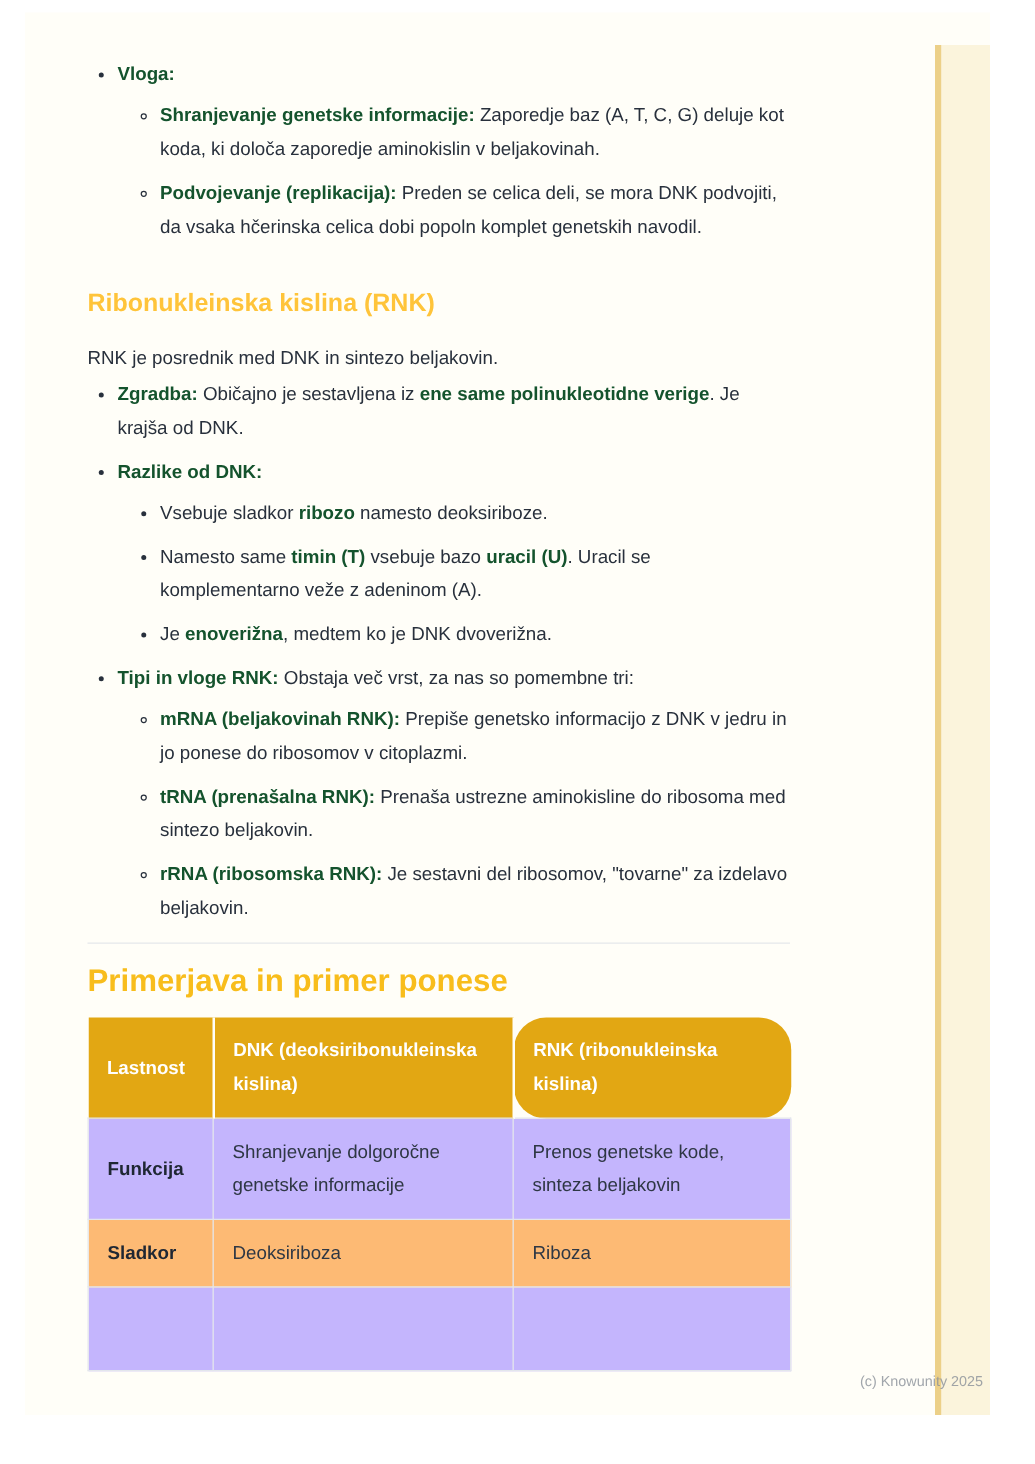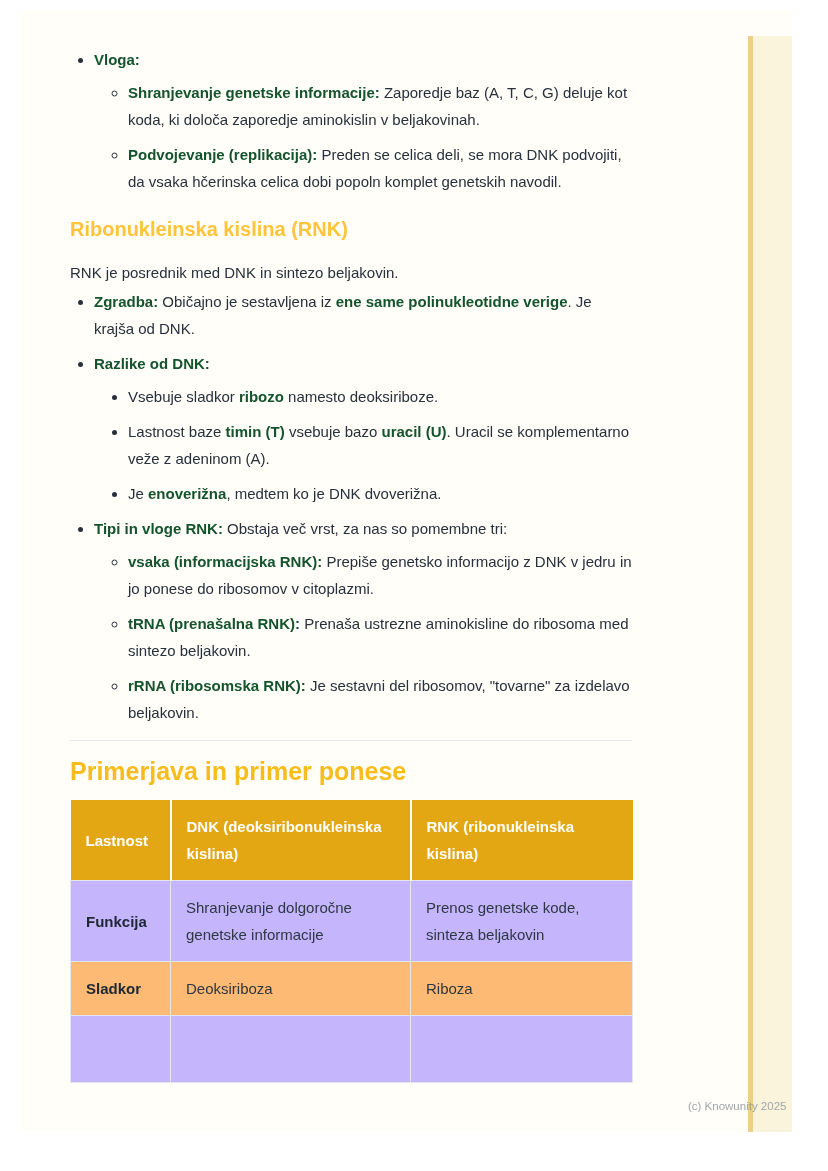--- a/index.html
+++ b/index.html
@@ -52,21 +52,21 @@
   ul.nested > li { margin-bottom: 8px; }
   ul.nested > li:last-child { margin-bottom: 0; }
   ul.nested-circle { list-style-type: circle; }
   ul.nested-disc { list-style-type: disc; }
   li::marker { color: #28303c; }
   h3.gold {
     color: #ffc43a;
     font-size: 20px;
     line-height: 28px;
     font-weight: 700;
-    margin: 20px 0 16px 0;
+    margin: 34px 0 16px 0;
   }
   h2.gold {
     color: #f8bd1c;
     font-size: 25px;
     line-height: 33px;
     font-weight: 700;
     margin: 14px 0 12px 0;
   }
   p.body-p { margin: 0 0 2px 0; }
   p.intro-p { margin: 0 0 16px 0; }
@@ -88,21 +88,21 @@
     background: #e2a713;
     color: #ffffff;
     font-weight: 600;
     text-align: left;
     vertical-align: middle;
     padding: 13px 15px;
     font-size: 15px;
     line-height: 27px;
     border-right: 2px solid #fffef8;
   }
-  table.compare thead th:last-child { border-right: none; }
+  table.compare thead th:last-child { border-right: none; border-radius: 26px; }
   table.compare tbody th,
   table.compare tbody td {
     border: 1px solid #e3e6ec;
     text-align: left;
     vertical-align: middle;
     padding: 13px 15px;
     font-size: 15px;
     line-height: 27px;
     font-weight: 400;
     color: #2e3744;
@@ -142,25 +142,25 @@
       </ul>
 
     <h3 class="gold">Ribonukleinska kislina (RNK)</h3>
 
     <p class="body-p">RNK je posrednik med DNK in sintezo beljakovin.</p>
 
     <ul class="top-list">
         <li><strong>Zgradba:</strong><span> Običajno je sestavljena iz </span><strong>ene same polinukleotidne verige</strong><span>. Je krajša od DNK.</span></li>
         <li><strong>Razlike od DNK:</strong><ul class="nested nested-disc">
             <li><span>Vsebuje sladkor </span><strong>ribozo</strong><span> namesto deoksiriboze.</span></li>
-            <li><span>Lastnost baze </span><strong>timin (T)</strong><span> vsebuje bazo </span><strong>uracil (U)</strong><span>. Uracil se komplementarno veže z adeninom (A).</span></li>
+            <li><span>Namesto same </span><strong>timin (T)</strong><span> vsebuje bazo </span><strong>uracil (U)</strong><span>. Uracil se komplementarno veže z adeninom (A).</span></li>
             <li><span>Je </span><strong>enoverižna</strong><span>, medtem ko je DNK dvoverižna.</span></li>
           </ul></li>
         <li><strong>Tipi in vloge RNK:</strong><span> Obstaja več vrst, za nas so pomembne tri:</span><ul class="nested nested-circle">
-            <li><strong>vsaka (informacijska RNK):</strong><span> Prepiše genetsko informacijo z DNK v jedru in jo ponese do ribosomov v citoplazmi.</span></li>
+            <li><strong>mRNA (beljakovinah RNK):</strong><span> Prepiše genetsko informacijo z DNK v jedru in jo ponese do ribosomov v citoplazmi.</span></li>
             <li><strong>tRNA (prenašalna RNK):</strong><span> Prenaša ustrezne aminokisline do ribosoma med sintezo beljakovin.</span></li>
             <li><strong>rRNA (ribosomska RNK):</strong><span> Je sestavni del ribosomov, "tovarne" za izdelavo beljakovin.</span></li>
           </ul></li>
       </ul>
 
     <hr class="divider">
 
     <h2 class="gold">Primerjava in primer ponese</h2>
 
 

